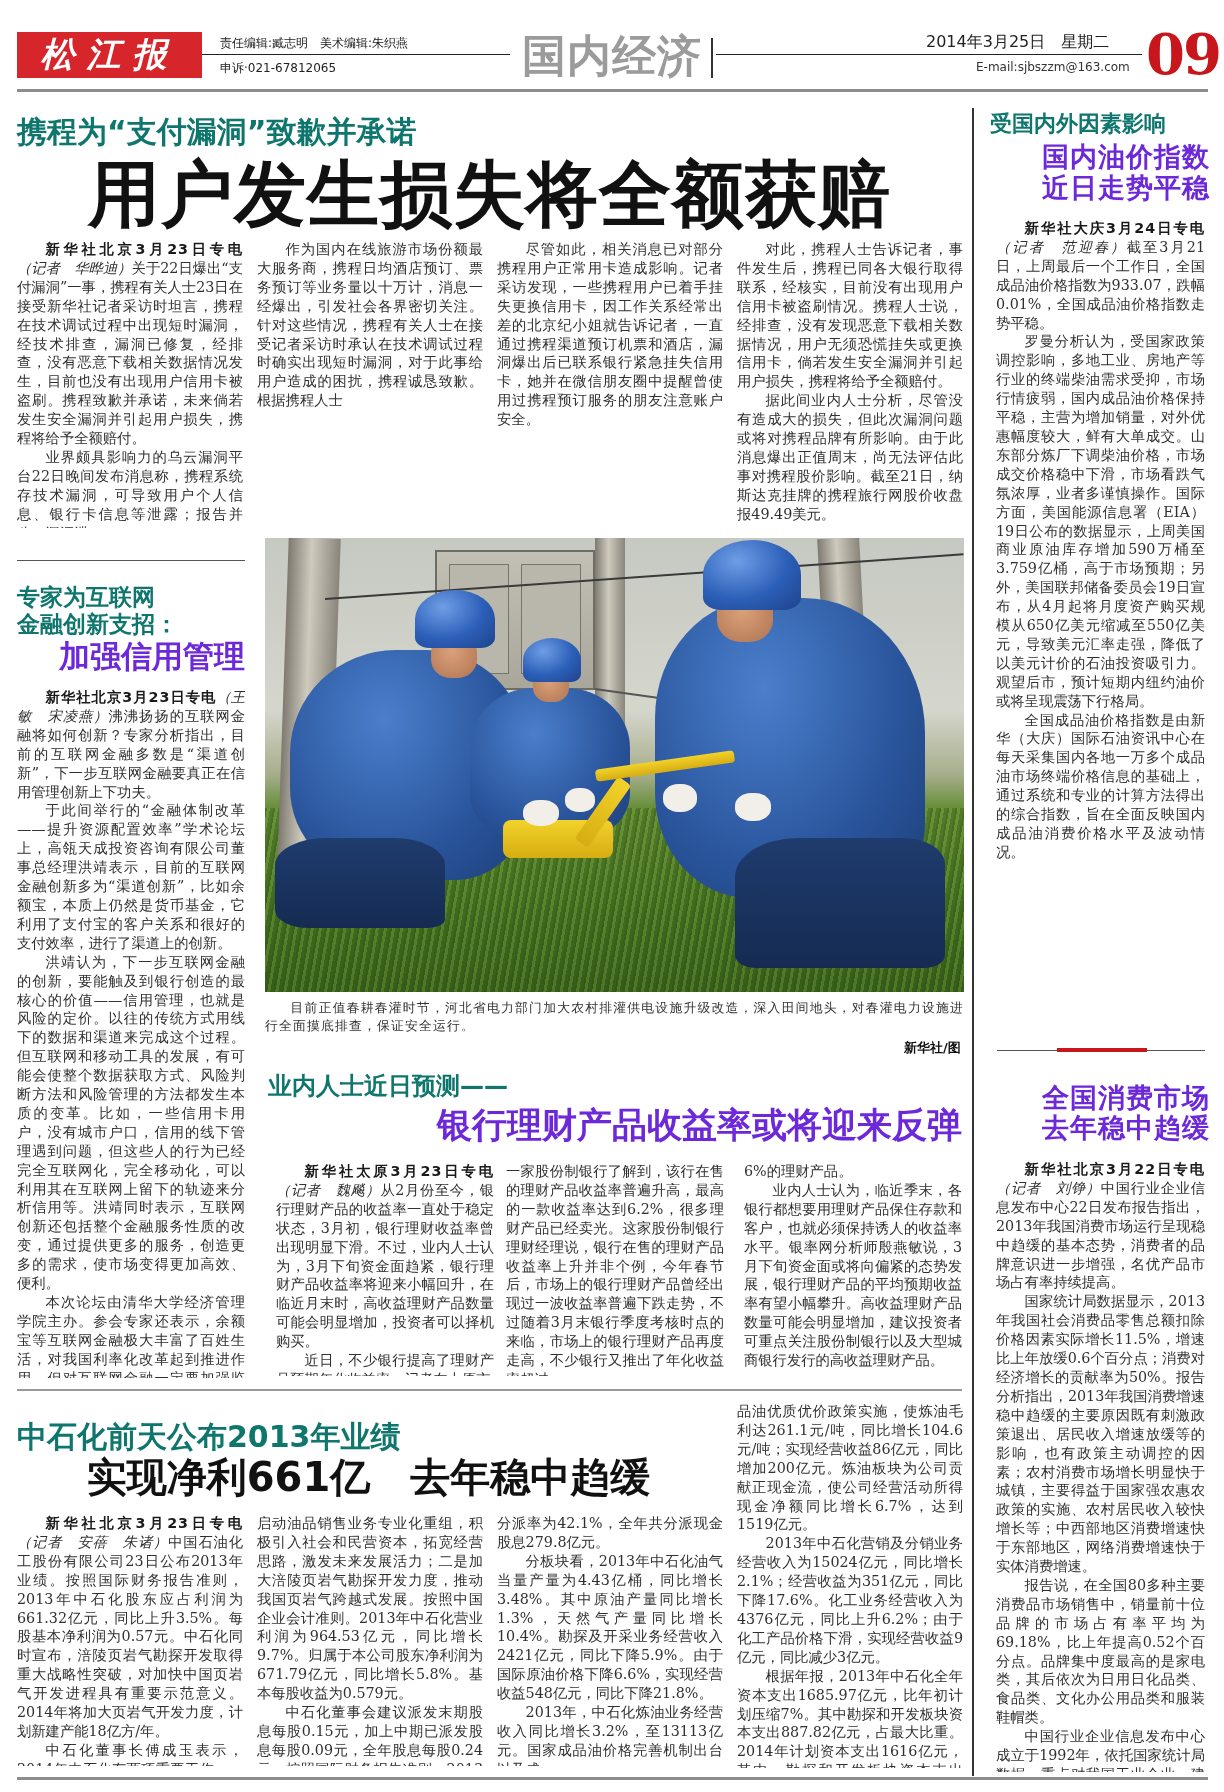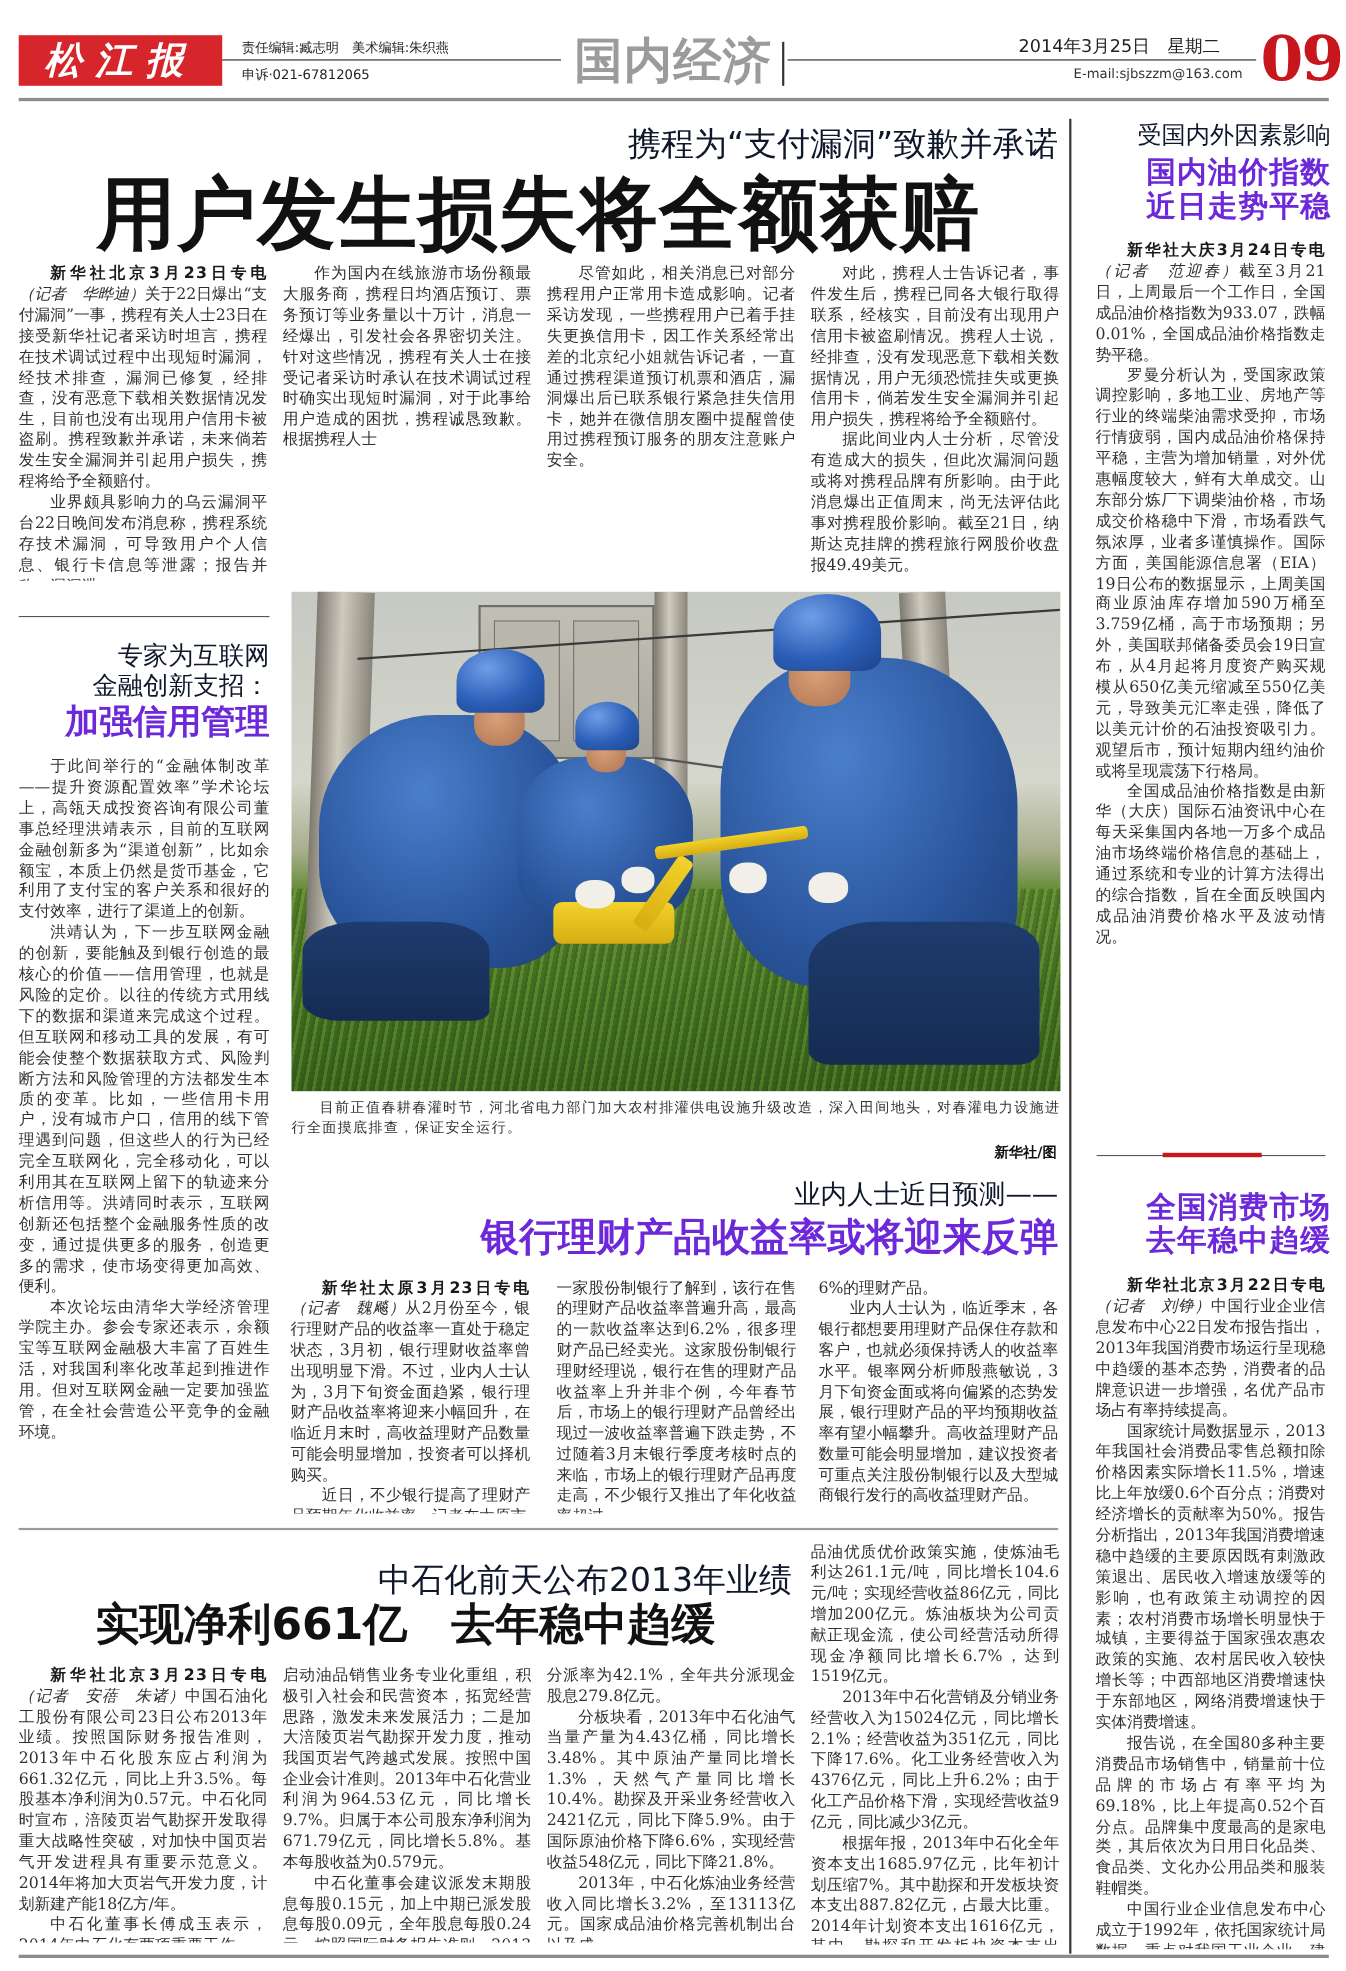--- a/index.html
+++ b/index.html
@@ -11,21 +11,21 @@
 .mast-small{font-family:"DejaVu Sans",sans-serif;font-size:12px;color:#222;white-space:nowrap;}
 .section-title{font-family:"DejaVu Sans",sans-serif;font-weight:900;font-size:44px;color:#9b9b9b;letter-spacing:1px;white-space:nowrap;line-height:48px;}
 .hline{background:#222;height:1px;}
 .vbar{background:#333;width:2px;}
 .date{font-family:"DejaVu Sans",sans-serif;font-size:16px;color:#222;white-space:nowrap;}
 .email{font-family:"DejaVu Sans",sans-serif;font-size:12px;color:#333;white-space:nowrap;}
 .pagenum{font-family:"DejaVu Serif",serif;font-weight:bold;font-size:56px;color:#c8161d;line-height:56px;letter-spacing:-2px;}
 .rule-gray{background:#8c8c8c;height:3px;}
 .rule-thin{background:#9a9a9a;height:2px;}
 
-.kicker{font-family:"DejaVu Sans",sans-serif;font-weight:normal;color:#0f172a;text-align:right;white-space:nowrap;}
+.kicker{font-family:"DejaVu Sans",sans-serif;font-weight:bold;color:#0f766e;text-align:left;white-space:nowrap;}
 .headline-heavy{font-family:"DejaVu Sans",sans-serif;font-weight:900;color:#111;text-align:center;white-space:nowrap;}
 .headline-serif{font-family:"DejaVu Serif",serif;font-weight:bold;color:#6d28d9;text-align:right;white-space:nowrap;}
 
 .col{position:absolute;font-size:14.3px;line-height:18.9px;text-align:justify;text-justify:inter-character;overflow:hidden;color:#303030;}
 .p{display:block;}
 .p.ind{text-indent:2em;}
 .lead{font-family:"DejaVu Sans",sans-serif;font-weight:bold;color:#1a1a1a;letter-spacing:1px;}
 .byline{font-style:italic;}
 
 .photo{overflow:hidden;background:linear-gradient(180deg,#c6c9c2 0%,#d5d6cc 38%,#a7ae8c 52%,#628c33 60%,#4e7b27 78%,#3d671e 100%);}
@@ -80,20 +80,21 @@
 <div class="col" style="left:737px;top:240px;width:226px;height:288px;">
   <p class="p ind">对此，携程人士告诉记者，事件发生后，携程已同各大银行取得联系，经核实，目前没有出现用户信用卡被盗刷情况。携程人士说，经排查，没有发现恶意下载相关数据情况，用户无须恐慌挂失或更换信用卡，倘若发生安全漏洞并引起用户损失，携程将给予全额赔付。</p>
   <p class="p ind">据此间业内人士分析，尽管没有造成大的损失，但此次漏洞问题或将对携程品牌有所影响。由于此消息爆出正值周末，尚无法评估此事对携程股价影响。截至21日，纳斯达克挂牌的携程旅行网股价收盘报49.49美元。</p>
 </div>
 
 <div class="abs hline" style="left:17px;top:560px;width:228px;background:#555;"></div>
 <div class="abs kicker" style="left:17px;top:584px;width:228px;font-size:23px;line-height:27px;">专家为互联网</div>
 <div class="abs kicker" style="left:17px;top:611px;width:228px;font-size:23px;line-height:27px;">金融创新支招：</div>
 <div class="abs headline-serif" style="left:17px;top:638px;width:228px;font-size:31px;line-height:36px;">加强信用管理</div>
 <div class="col" style="left:17px;top:688px;width:228px;height:690px;">
+  <p class="p ind"><span class="lead">新华社北京3月23日专电</span><span class="byline">（王敏　宋凌燕）</span><span>沸沸扬扬的互联网金融将如何创新？专家分析指出，目前的互联网金融多数是“渠道创新”，下一步互联网金融要真正在信用管理创新上下功夫。</span></p>
   <p class="p ind">于此间举行的“金融体制改革——提升资源配置效率”学术论坛上，高瓴天成投资咨询有限公司董事总经理洪靖表示，目前的互联网金融创新多为“渠道创新”，比如余额宝，本质上仍然是货币基金，它利用了支付宝的客户关系和很好的支付效率，进行了渠道上的创新。</p>
   <p class="p ind">洪靖认为，下一步互联网金融的创新，要能触及到银行创造的最核心的价值——信用管理，也就是风险的定价。以往的传统方式用线下的数据和渠道来完成这个过程。但互联网和移动工具的发展，有可能会使整个数据获取方式、风险判断方法和风险管理的方法都发生本质的变革。比如，一些信用卡用户，没有城市户口，信用的线下管理遇到问题，但这些人的行为已经完全互联网化，完全移动化，可以利用其在互联网上留下的轨迹来分析信用等。洪靖同时表示，互联网创新还包括整个金融服务性质的改变，通过提供更多的服务，创造更多的需求，使市场变得更加高效、便利。</p>
   <p class="p ind">本次论坛由清华大学经济管理学院主办。参会专家还表示，余额宝等互联网金融极大丰富了百姓生活，对我国利率化改革起到推进作用。但对互联网金融一定要加强监管，在全社会营造公平竞争的金融环境。</p>
 </div>
 
 <div class="abs photo" style="left:265px;top:538px;width:699px;height:454px;">
   <div class="shape grass"></div>
   <div class="shape pole" style="left:18px;top:0;width:52px;height:330px;transform:rotate(2deg);"></div>
   <div class="shape pole" style="left:330px;top:0;width:30px;height:250px;"></div>
   <div class="shape pole" style="left:560px;top:0;width:42px;height:300px;transform:rotate(-3deg);"></div>
@@ -126,21 +127,21 @@
   <div class="shape glove" style="left:398px;top:246px;width:34px;height:28px;"></div>
   <div class="shape glove" style="left:470px;top:255px;width:36px;height:28px;"></div>
 </div>
 <div class="abs caption" style="left:265px;top:999px;width:699px;">
   <span class="p ind">目前正值春耕春灌时节，河北省电力部门加大农村排灌供电设施升级改造，深入田间地头，对春灌电力设施进行全面摸底排查，保证安全运行。</span>
 </div>
 <div class="abs credit" style="left:904px;top:1017px;">新华社/图</div>
 
 <div class="abs kicker" style="left:268px;top:1072px;width:694px;font-size:24px;line-height:28px;">业内人士近日预测——</div>
 <div class="abs headline-serif" style="left:268px;top:1104px;width:694px;font-size:35px;line-height:42px;">银行理财产品收益率或将迎来反弹</div>
-<div class="col" style="left:264px;top:1162px;width:218px;height:214px;">
+<div class="col" style="left:276px;top:1162px;width:218px;height:214px;">
   <p class="p ind"><span class="lead">新华社太原3月23日专电</span><span class="byline">（记者　魏飚）</span><span>从2月份至今，银行理财产品的收益率一直处于稳定状态，3月初，银行理财收益率曾出现明显下滑。不过，业内人士认为，3月下旬资金面趋紧，银行理财产品收益率将迎来小幅回升，在临近月末时，高收益理财产品数量可能会明显增加，投资者可以择机购买。</span></p>
   <p class="p ind">近日，不少银行提高了理财产品预期年化收益率。记者在太原市</p>
 </div>
 <div class="col" style="left:506px;top:1162px;width:218px;height:214px;">
   <p class="p">一家股份制银行了解到，该行在售的理财产品收益率普遍升高，最高的一款收益率达到6.2%，很多理财产品已经卖光。这家股份制银行理财经理说，银行在售的理财产品收益率上升并非个例，今年春节后，市场上的银行理财产品曾经出现过一波收益率普遍下跌走势，不过随着3月末银行季度考核时点的来临，市场上的银行理财产品再度走高，不少银行又推出了年化收益率超过</p>
 </div>
 <div class="col" style="left:744px;top:1162px;width:218px;height:214px;">
   <p class="p">6%的理财产品。</p>
   <p class="p ind">业内人士认为，临近季末，各银行都想要用理财产品保住存款和客户，也就必须保持诱人的收益率水平。银率网分析师殷燕敏说，3月下旬资金面或将向偏紧的态势发展，银行理财产品的平均预期收益率有望小幅攀升。高收益理财产品数量可能会明显增加，建议投资者可重点关注股份制银行以及大型城商银行发行的高收益理财产品。</p>
 </div>

